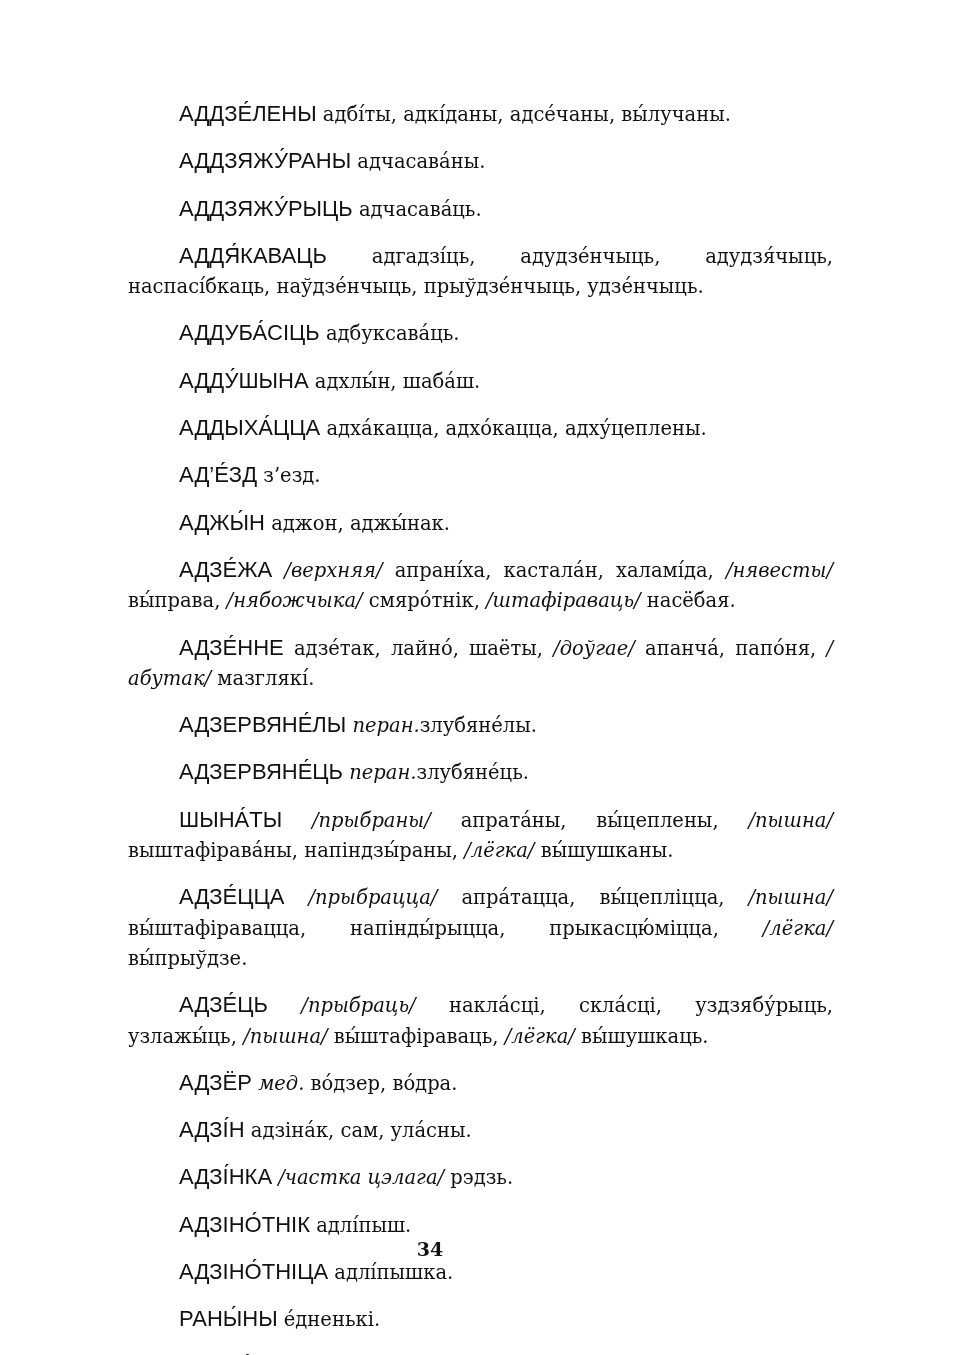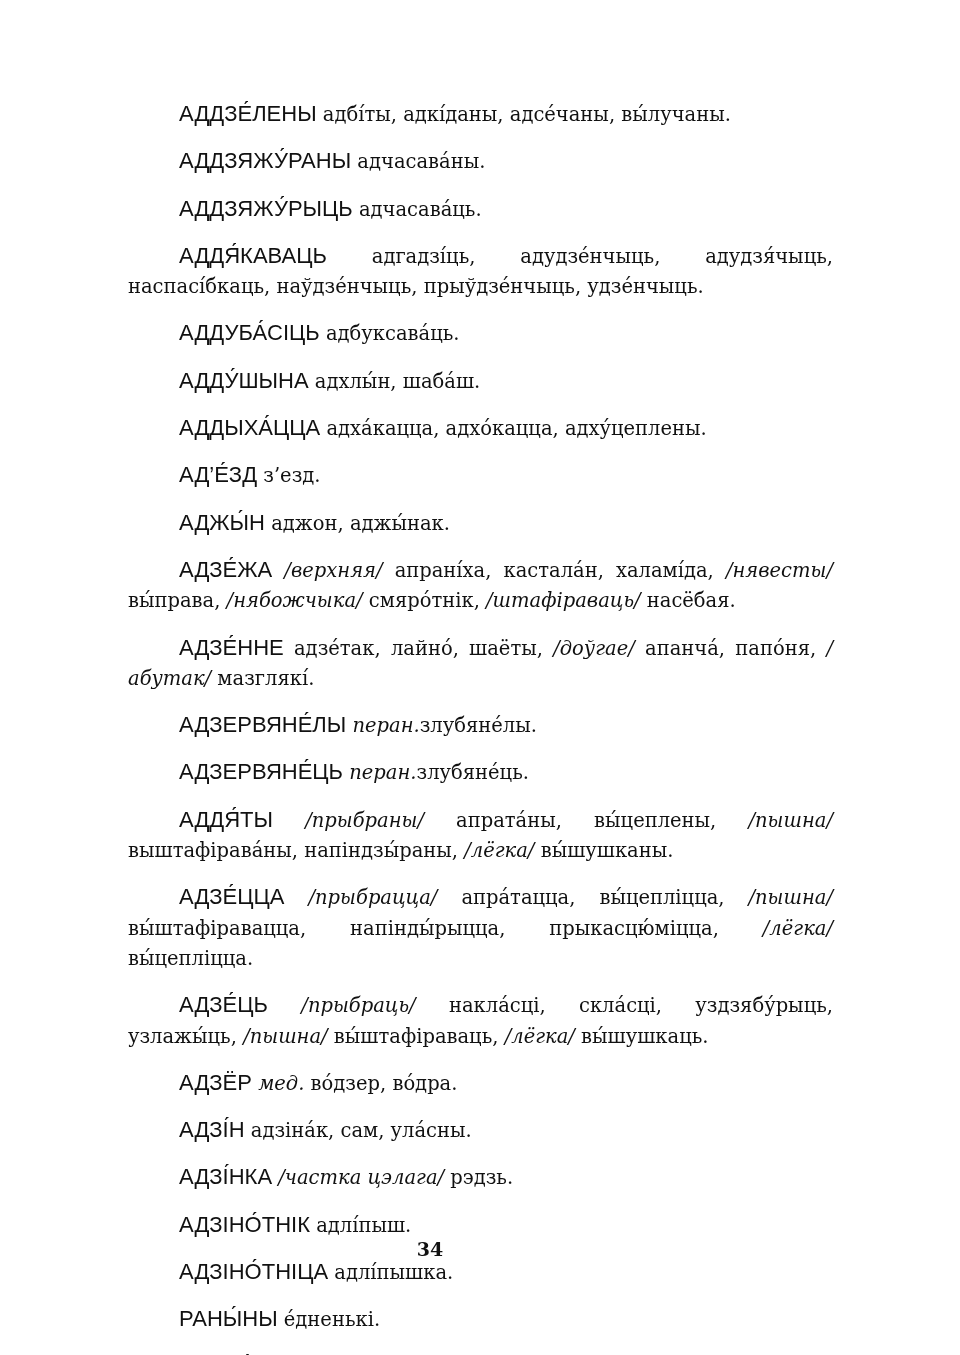--- a/index.html
+++ b/index.html
@@ -48,22 +48,22 @@
     <p class="entry"><span class="hw">АДДЯ́КАВАЦЬ</span><span> адгадзі́ць, адудзе́нчыць, адудзя́чыць, наспасі́бкаць, наўдзе́нчыць, прыўдзе́нчыць, удзе́нчыць.</span></p>
     <p class="entry"><span class="hw">АДДУБА́СІЦЬ</span><span> адбуксава́ць.</span></p>
     <p class="entry"><span class="hw">АДДУ́ШЫНА</span><span> адхлы́н, шаба́ш.</span></p>
     <p class="entry"><span class="hw">АДДЫХА́ЦЦА</span><span> адха́кацца, адхо́кацца, адху́цеплены.</span></p>
     <p class="entry"><span class="hw">АД’Е́ЗД</span><span> з’езд.</span></p>
     <p class="entry"><span class="hw">АДЖЫ́Н</span><span> аджон, аджы́нак.</span></p>
     <p class="entry"><span class="hw">АДЗЕ́ЖА</span><span> </span><span class="lbl">/верхняя/</span><span> апрані́ха, кастала́н, халамі́да, </span><span class="lbl">/нявесты/</span><span> вы́права, </span><span class="lbl">/нябожчыка/</span><span> смяро́тнік, </span><span class="lbl">/штафіраваць/</span><span> насёбая.</span></p>
     <p class="entry"><span class="hw">АДЗЕ́ННЕ</span><span> адзе́так, лайно́, шаёты, </span><span class="lbl">/доўгае/</span><span> апанча́, папо́ня, </span><span class="lbl">/абутак/</span><span> мазглякі́.</span></p>
     <p class="entry"><span class="hw">АДЗЕРВЯНЕ́ЛЫ</span><span>   </span><span class="lbl">перан.</span><span>злубяне́лы.</span></p>
     <p class="entry"><span class="hw">АДЗЕРВЯНЕ́ЦЬ</span><span> </span><span class="lbl">перан.</span><span>злубяне́ць.</span></p>
-    <p class="entry"><span class="hw">АДДЯ́ТЫ</span><span> </span><span class="lbl">/прыбраны/</span><span> апрата́ны, вы́цеплены, </span><span class="lbl">/пышна/</span><span> выштафірава́ны, напіндзы́раны, </span><span class="lbl">/лёгка/</span><span> вы́шушканы.</span></p>
-    <p class="entry"><span class="hw">АДЗЕ́ЦЦА</span><span> </span><span class="lbl">/прыбрацца/</span><span> апра́тацца, вы́цепліцца, </span><span class="lbl">/пышна/</span><span> вы́штафіравацца, напінды́рыцца, прыкасцю́міцца, </span><span class="lbl">/лёгка/</span><span> вы́цепліцца.</span></p>
+    <p class="entry"><span class="hw">ШЫНА́ТЫ</span><span> </span><span class="lbl">/прыбраны/</span><span> апрата́ны, вы́цеплены, </span><span class="lbl">/пышна/</span><span> выштафірава́ны, напіндзы́раны, </span><span class="lbl">/лёгка/</span><span> вы́шушканы.</span></p>
+    <p class="entry"><span class="hw">АДЗЕ́ЦЦА</span><span> </span><span class="lbl">/прыбрацца/</span><span> апра́тацца, вы́цепліцца, </span><span class="lbl">/пышна/</span><span> вы́штафіравацца, напінды́рыцца, прыкасцю́міцца, </span><span class="lbl">/лёгка/</span><span> вы́прыўдзе.</span></p>
     <p class="entry"><span class="hw">АДЗЕ́ЦЬ</span><span> </span><span class="lbl">/прыбраць/</span><span> накла́сці, скла́сці, уздзябу́рыць, узлажы́ць, </span><span class="lbl">/пышна/</span><span> вы́штафіраваць, </span><span class="lbl">/лёгка/</span><span> вы́шушкаць.</span></p>
     <p class="entry"><span class="hw">АДЗЁР</span><span> </span><span class="lbl">мед.</span><span> во́дзер, во́дра.</span></p>
     <p class="entry"><span class="hw">АДЗІ́Н</span><span> адзіна́к, сам, ула́сны.</span></p>
     <p class="entry"><span class="hw">АДЗІ́НКА</span><span> </span><span class="lbl">/частка цэлага/</span><span> рэдзь.</span></p>
     <p class="entry"><span class="hw">АДЗІНО́ТНІК</span><span> адлі́пыш.</span></p>
     <p class="entry"><span class="hw">АДЗІНО́ТНІЦА</span><span> адлі́пышка.</span></p>
     <p class="entry"><span class="hw">РАНЫ́НЫ</span><span> е́дненькі.</span></p>
     <p class="entry"><span class="hw">АДЗНА́ЧАНЫ</span><span> закрасля́ны, нарубрыкава́ны.</span></p>
   </div>
 

